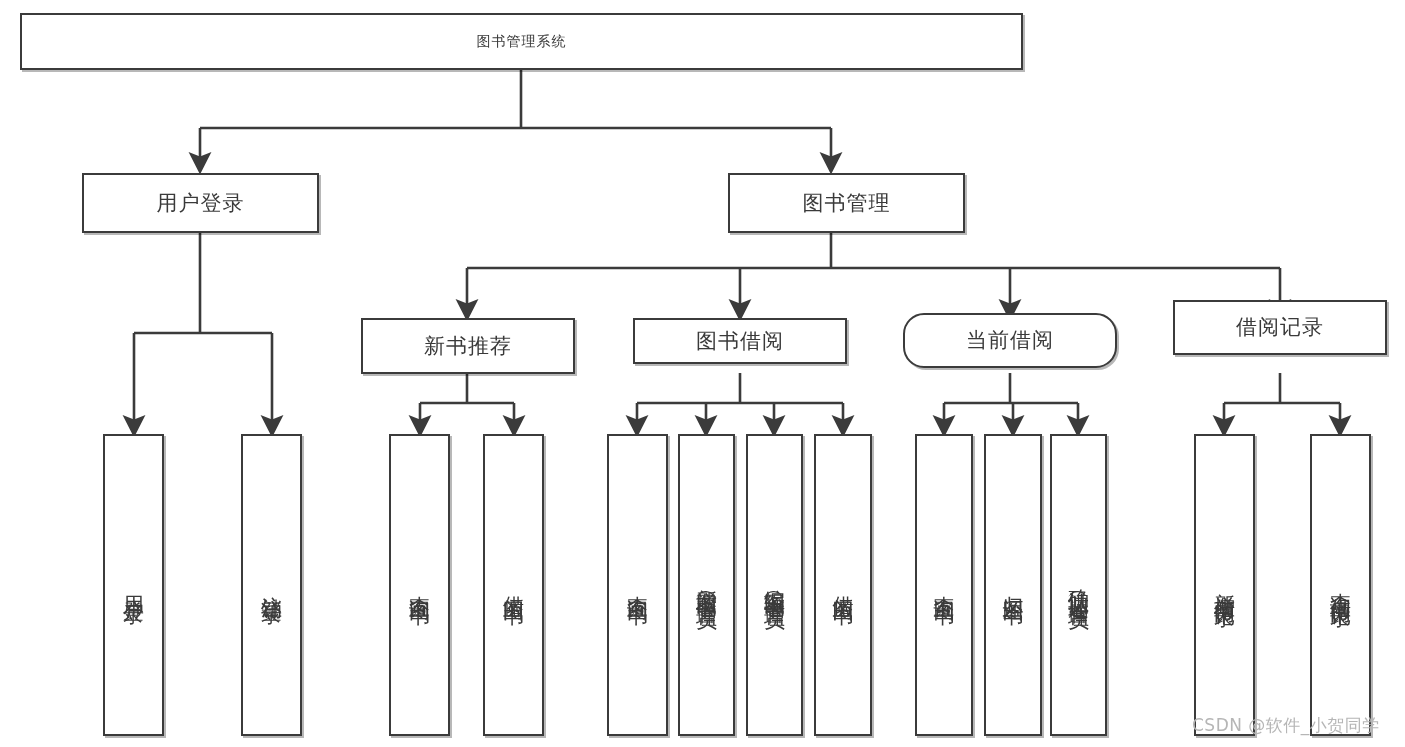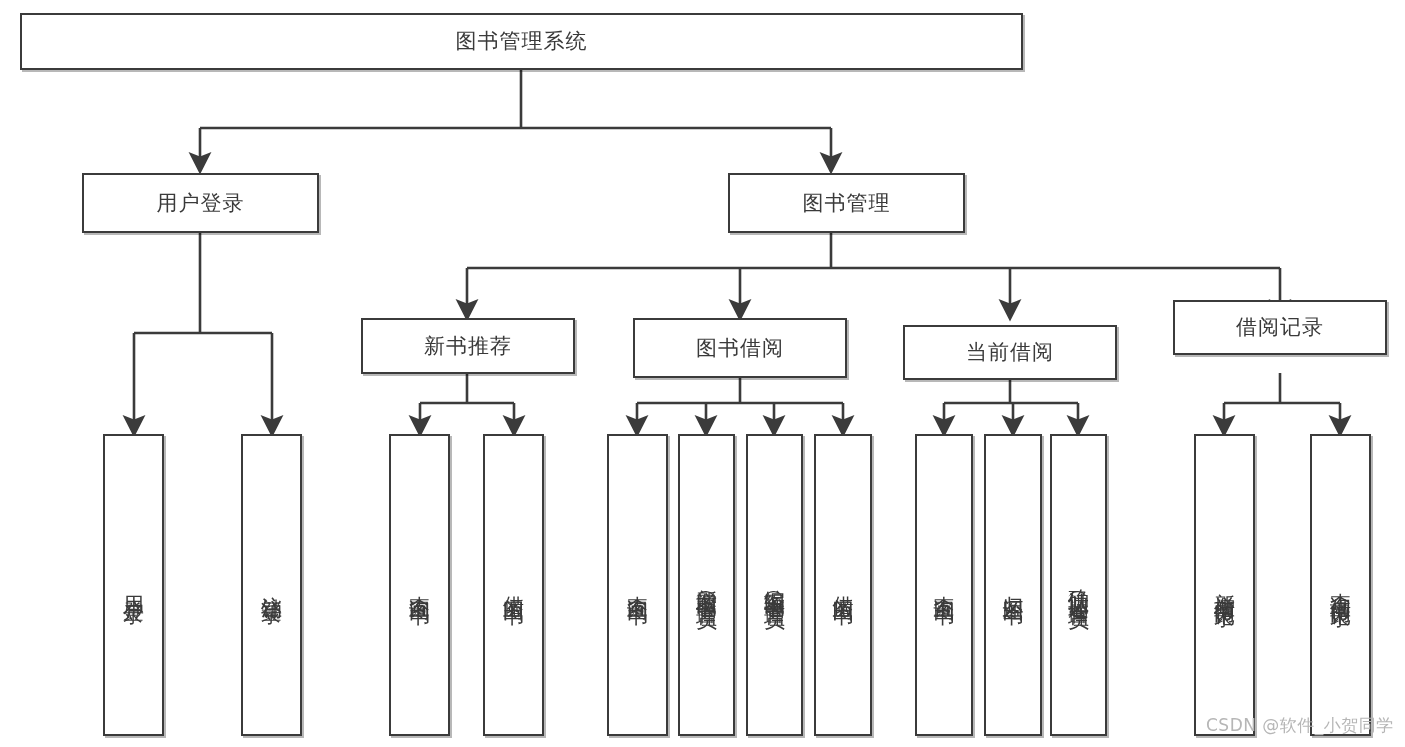--- a/index.html
+++ b/index.html
@@ -38,30 +38,29 @@
     white-space:nowrap;
     text-align:center;
   }
   .node.vertical .label{
     writing-mode:vertical-rl;
     text-orientation:upright;
     letter-spacing:3px;
     font-size:21px;
     white-space:nowrap;
   }
-  .node.root .label{font-size:21px;}
+  .node.root .label{font-size:14px;}
   .watermark{
     position:absolute;
     font-size:17px;
     color:#b6b6b6;
     letter-spacing:0.5px;
     white-space:nowrap;
     z-index:5;
     font-family:"DejaVu Sans","Liberation Sans",sans-serif;
-    margin-left:14px;
   }
 </style>
 </head>
 <body>
 
 <div id="diagram">
 
   <svg id="edges" viewBox="0 0 1405 747">
     <defs>
       <marker id="arrow" markerWidth="11" markerHeight="11" refX="4.2" refY="5" orient="auto" markerUnits="strokeWidth">
@@ -119,24 +118,24 @@
   <div class="node" style="left:82px;top:173px;width:237px;height:60px;">
     <span class="label">用户登录</span>
   </div>
   <div class="node" style="left:712px;top:173px;width:237px;height:60px;margin-left:16px;">
     <span class="label">图书管理</span>
   </div>
 
   <div class="node" style="left:361px;top:318px;width:214px;height:56px;">
     <span class="label">新书推荐</span>
   </div>
-  <div class="node" style="left:633px;top:318px;width:214px;height:60px;align-items:center;">
+  <div class="node" style="left:633px;top:318px;width:214px;height:46px;align-items:center;">
     <span class="label">图书借阅</span>
   </div>
-  <div class="node" style="left:903px;top:325px;width:214px;height:55px;">
+  <div class="node" style="left:903px;top:313px;width:214px;height:55px;border-radius:21px;">
     <span class="label">当前借阅</span>
   </div>
   <div class="node" style="left:1173px;top:300px;width:214px;height:55px;">
     <span class="label">借阅记录</span>
   </div>
 
   <div class="node vertical" style="left:103px;top:434px;width:61px;height:302px;">
     <span class="label">用户登录</span>
   </div>
   <div class="node vertical" style="left:241px;top:434px;width:61px;height:302px;">

